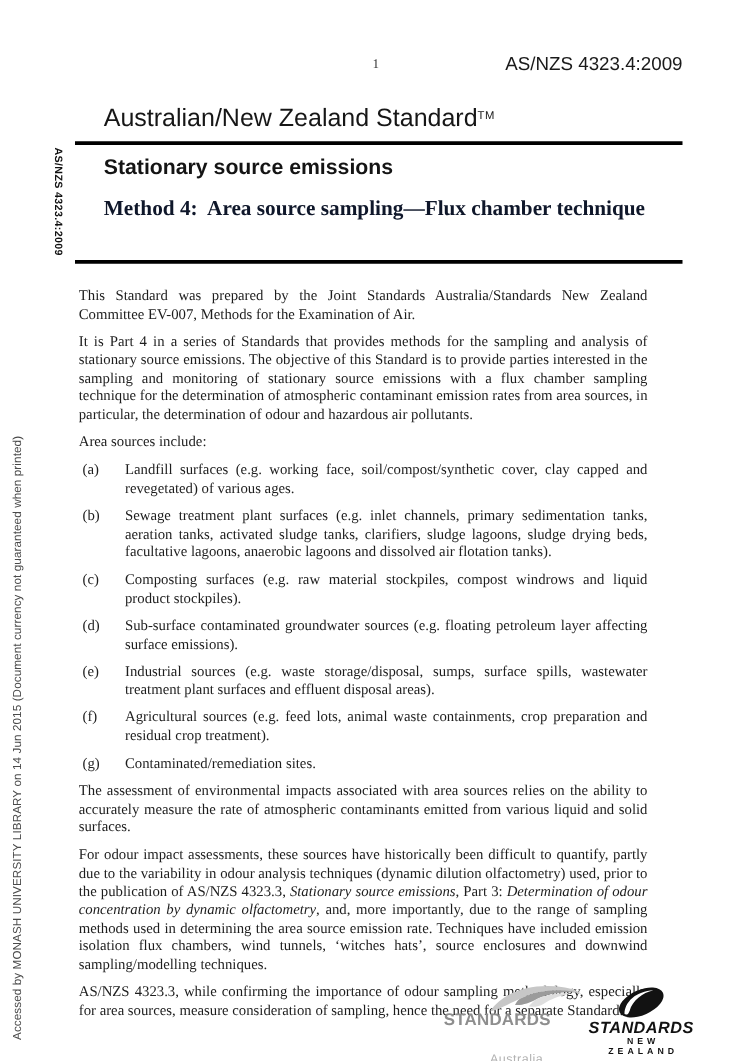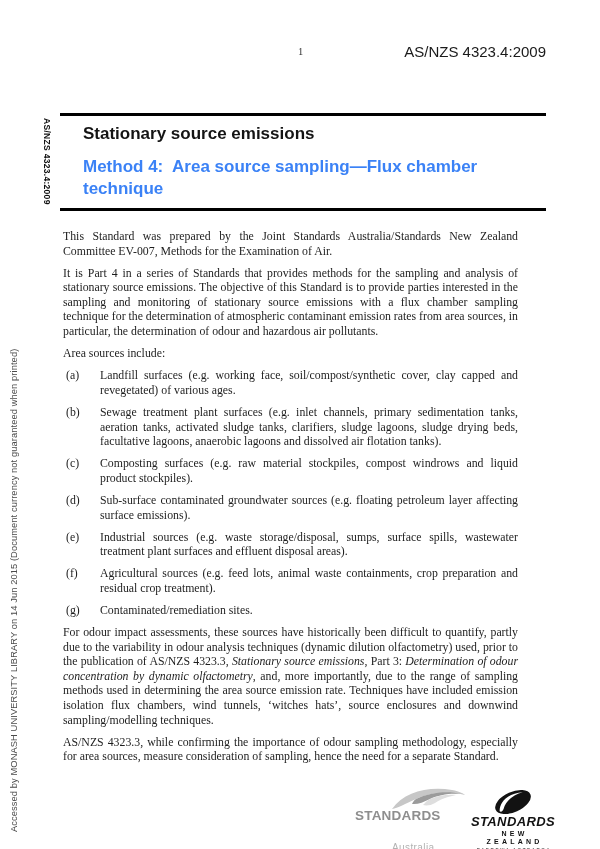--- a/index.html
+++ b/index.html
@@ -45,22 +45,22 @@
   .rule{position:absolute;left:60px;width:486px;height:2.6px;background:#000;}
   .rule-top{top:113px;}
   .rule-bottom{top:208px;}
   .title1{
     position:absolute;left:83px;top:124px;width:440px;
     font-family:"Liberation Sans", sans-serif;
     font-weight:bold;font-size:17px;color:#141414;
   }
   .title2{
     position:absolute;left:83px;top:156px;width:440px;
-    font-family:Liberation Sans, sans-serif;
-    font-weight:bold;font-size:17px;line-height:21.5px;color:#3b82f6;
+    font-family:Liberation Serif, serif;
+    font-weight:bold;font-size:17px;line-height:21.5px;color:#0f172a;
   }
   
   .content{
     position:absolute;left:63px;top:229px;width:455px;
     font-size:11.8px;line-height:14.6px;text-align:justify;
   }
   .preface-head{
     text-align:center;font-size:13px;letter-spacing:0.6px;
     margin:0 0 9px 0;font-weight:normal;
   }
@@ -104,20 +104,21 @@
 
 <div class="page">
 
   <div class="watermark">Accessed by MONASH UNIVERSITY LIBRARY on 14 Jun 2015 (Document currency not guaranteed when printed)</div>
 
   <div class="spine">AS/NZS 4323.4:2009</div>
 
   <div class="page-num">1</div>
   <div class="doc-num">AS/NZS 4323.4:2009</div>
 
+  <div class="brand"><span>Australian/New Zealand Standard</span><sup>TM</sup></div>
 
   <div class="rule rule-top"></div>
   <div class="title1">Stationary source emissions</div>
   <div class="title2">Method 4:&nbsp; Area source sampling—Flux chamber technique</div>
   <div class="rule rule-bottom"></div>
 
   <div class="content">
     <p>This Standard was prepared by the Joint Standards Australia/Standards New Zealand Committee EV-007, Methods for the Examination of Air.</p>
     <p>It is Part 4 in a series of Standards that provides methods for the sampling and analysis of stationary source emissions. The objective of this Standard is to provide parties interested in the sampling and monitoring of stationary source emissions with a flux chamber sampling technique for the determination of atmospheric contaminant emission rates from area sources, in particular, the determination of odour and hazardous air pollutants.</p>
     <p>Area sources include:</p>
@@ -144,20 +145,21 @@
     </div>
     <div class="li">
       <span class="li-label">(f)</span>
       <span class="li-text">Agricultural sources (e.g. feed lots, animal waste containments, crop preparation and residual crop treatment).</span>
     </div>
     <div class="li">
       <span class="li-label">(g)</span>
       <span class="li-text">Contaminated/remediation sites.</span>
     </div>
 
+    <p>The assessment of environmental impacts associated with area sources relies on the ability to accurately measure the rate of atmospheric contaminants emitted from various liquid and solid surfaces.</p>
     <p><span>For odour impact assessments, these sources have historically been difficult to quantify, partly due to the variability in odour analysis techniques (dynamic dilution olfactometry) used, prior to the publication of AS/NZS 4323.3, </span><i>Stationary source emissions</i><span>, Part 3: </span><i>Determination of odour concentration by dynamic olfactometry</i><span>, and, more importantly, due to the range of sampling methods used in determining the area source emission rate. Techniques have included emission isolation flux chambers, wind tunnels, ‘witches hats’, source enclosures and downwind sampling/modelling techniques.</span></p>
     <p>AS/NZS 4323.3, while confirming the importance of odour sampling methodology, especially for area sources, measure consideration of sampling, hence the need for a separate Standard.</p>
   </div>
 
   <div class="sa-logo">
     <svg class="sa-swoosh" width="76" height="26" viewBox="0 0 76 26">
       <path d="M2,23 C14,6 38,0 62,4 C70,5.5 74,8 75,9 C60,5 40,6 26,13 C15,18 8,22 2,23 Z" fill="#c7c7c7"></path>
       <path d="M26,13 C40,6 58,4.5 71,8 C60,7 48,9 40,13 C33,16.5 28,18.5 22,18 C23,16 24,14.2 26,13 Z" fill="#9b9b9b"></path>
       <path d="M40,13 C48,9.5 58,8 66,9 C58,10.5 50,13.5 45,17 C41,19.5 36,20 33,19 C35,17 37,14.5 40,13 Z" fill="#dedede"></path>
     </svg>

